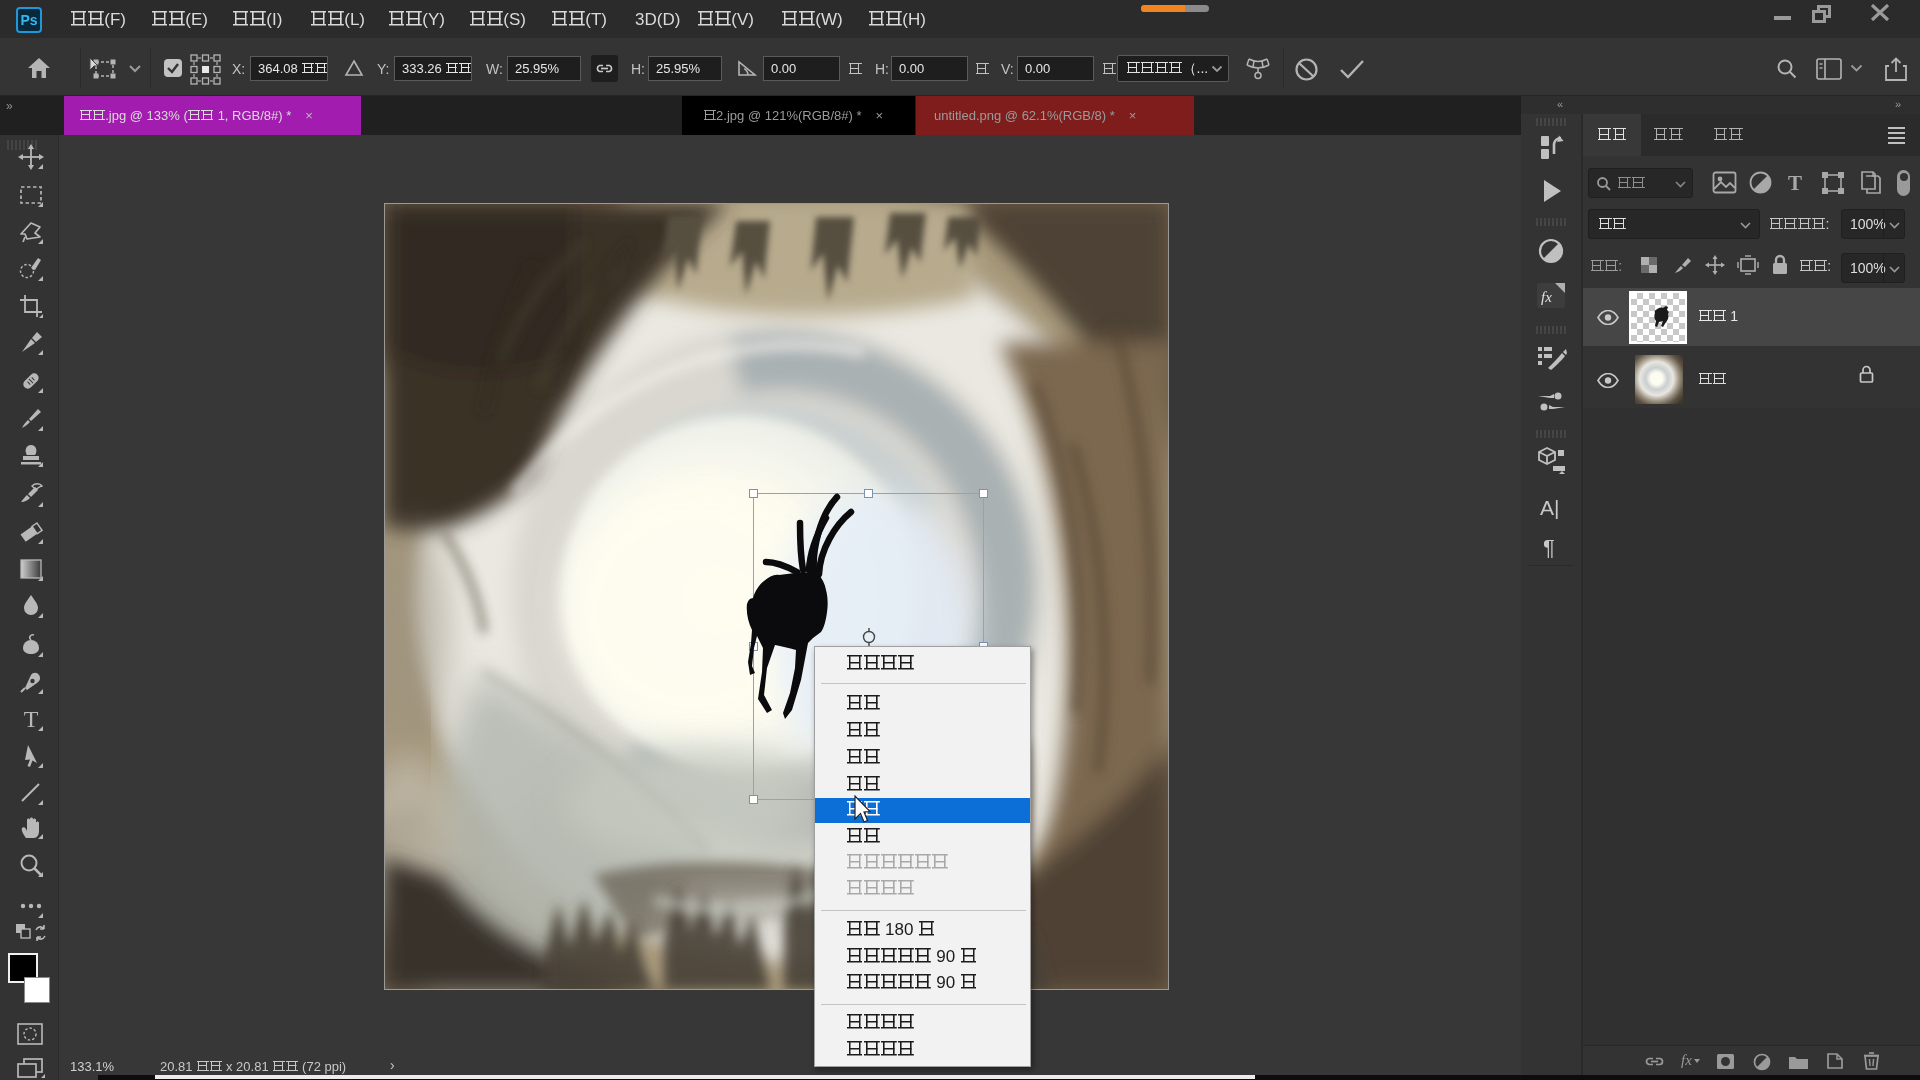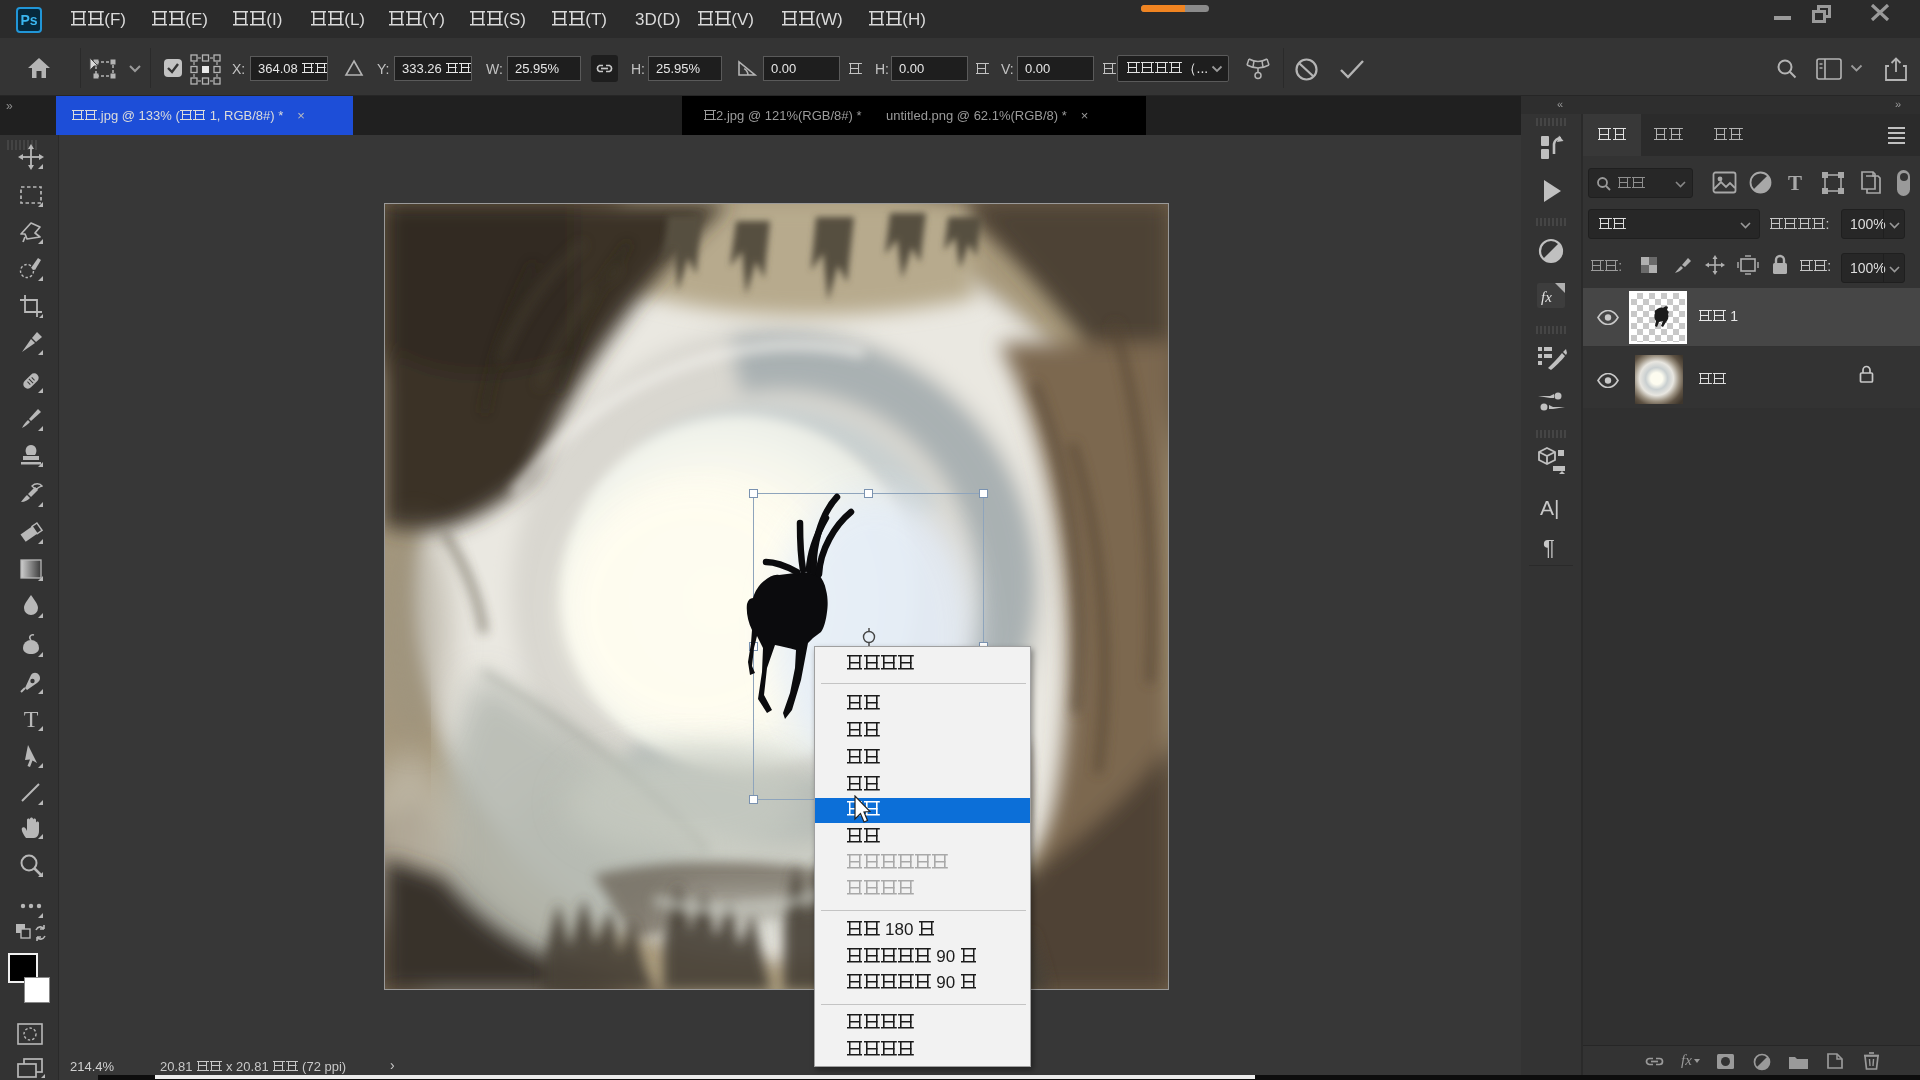--- a/index.html
+++ b/index.html
@@ -162,23 +162,23 @@
       <path d="M1.5 1.5 L6.5 6.5 L11.5 1.5" stroke="#9a9a9a" stroke-width="1.8" fill="none"></path>
     </svg>
 <svg class="abs" style="left:1884px;top:18px" width="24" height="26" viewBox="0 0 24 26">
       <path d="M5 10 L2 10 L2 24 L22 24 L22 10 L19 10" stroke="#b4b4b4" stroke-width="1.8" fill="none"></path>
       <line x1="12" y1="2.5" x2="12" y2="16" stroke="#b4b4b4" stroke-width="1.8"></line>
       <path d="M7.5 7 L12 2.5 L16.5 7" stroke="#b4b4b4" stroke-width="1.8" fill="none"></path>
     </svg>
 </div>
 <div id="tabbar">
 <div class="abs" style="left:6px;top:3px;color:#8f8f8f;font-size:12px;letter-spacing:-2px">»</div>
-<div class="tab" style="left:56px;width:297px;background:#1d4ed8;color:#dcdcdc"><span style="margin-left:15px"><i class="h"></i><i class="h"></i>.jpg @ 133% (<i class="h"></i><i class="h"></i> 1, RGB/8#) *</span><span class="tabx" style="color:#bdbdbd">×</span></div>
+<div class="tab" style="left:64px;width:297px;background:#a21caf;color:#dcdcdc"><span style="margin-left:15px"><i class="h"></i><i class="h"></i>.jpg @ 133% (<i class="h"></i><i class="h"></i> 1, RGB/8#) *</span><span class="tabx" style="color:#bdbdbd">×</span></div>
 <div class="tab" style="left:682px;width:233px;background:#000000;color:#9b9b9b"><span style="margin-left:21px"><i class="h"></i>2.jpg @ 121%(RGB/8#) *</span><span class="tabx">×</span></div>
-<div class="tab" style="left:868px;width:278px;background:#000000;color:#9b9b9b"><span style="margin-left:18px">untitled.png @ 62.1%(RGB/8) *</span><span class="tabx">×</span></div>
+<div class="tab" style="left:916px;width:278px;background:#7f1d1d;color:#9b9b9b"><span style="margin-left:18px">untitled.png @ 62.1%(RGB/8) *</span><span class="tabx">×</span></div>
 </div>
 <div id="canvas">
 <svg class="abs" style="left:325px;top:68px" width="785" height="787" viewBox="0 0 785 787">
 <defs>
 <radialGradient id="core" cx="44%" cy="52%" r="58%">
           <stop offset="0" stop-color="#fffef6"></stop>
           <stop offset=".55" stop-color="#fcfaee"></stop>
           <stop offset=".8" stop-color="#f1f3eb"></stop>
           <stop offset="1" stop-color="#e6e9e3"></stop>
         </radialGradient>
@@ -253,21 +253,21 @@
 <path d="M520,736 L534,690 L546,732 L560,700 L572,740 L584,712 L594,748 L602,787 L520,787 Z"></path>
 <path d="M612,752 L624,718 L636,750 L648,726 L658,758 L666,787 L612,787 Z"></path>
 </g>
 <g fill="none" filter="url(#b6)">
 <path d="M130,290 C210,180 350,120 480,150" stroke="#f4f2ec" stroke-width="12" opacity=".6"></path>
 
 <path d="M570,615 C490,692 370,722 270,697" stroke="#cdd0c8" stroke-width="10" opacity=".6"></path>
 </g>
 <rect x=".5" y=".5" width="784" height="786" fill="none" stroke="#9a9a9a"></rect>
 </svg>
-<div class="abs" style="left:11px;top:924px;font-size:13px;color:#d0d0d0">214.4%</div>
+<div class="abs" style="left:11px;top:924px;font-size:13px;color:#d0d0d0">133.1%</div>
 <div class="abs" style="left:101px;top:924px;font-size:13px;color:#c8c8c8">20.81 <i class="h"></i><i class="h"></i> x 20.81 <i class="h"></i><i class="h"></i> (72 ppi)</div>
 <div class="abs" style="left:331px;top:922px;font-size:14px;color:#c8c8c8">›</div>
 </div>
 <svg id="overlay" class="abs" style="left:0;top:0;pointer-events:none" width="1920" height="1080" viewBox="0 0 1920 1080">
 <g fill="none" stroke="#8ea4bc" stroke-width="1">
 <rect x="753.5" y="493.5" width="230" height="306"></rect>
 </g>
 <g fill="#fff" stroke="#7a92b0" stroke-width="1">
 <rect x="749.5" y="489.5" width="8" height="8"></rect>
       <rect x="864.5" y="489.5" width="8" height="8"></rect>

